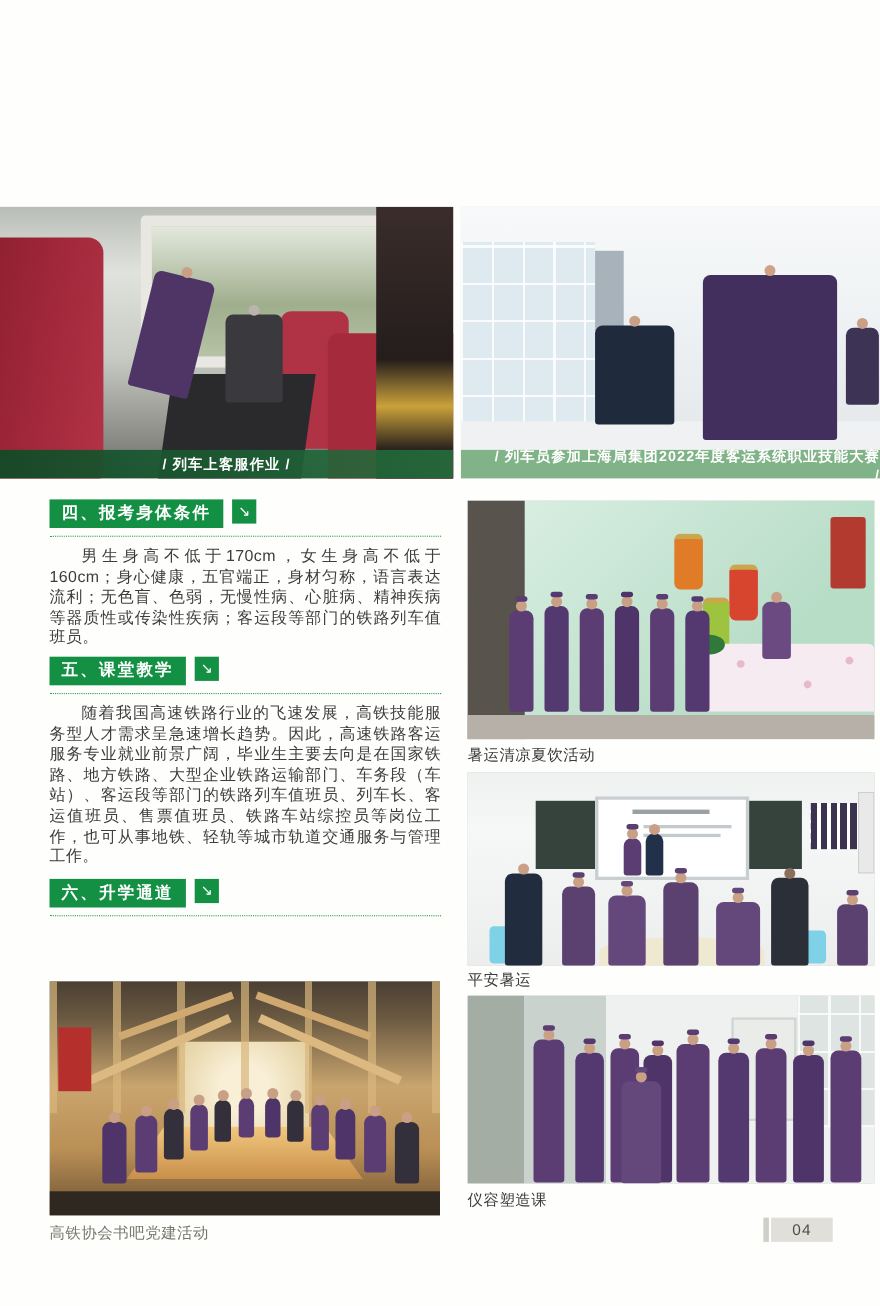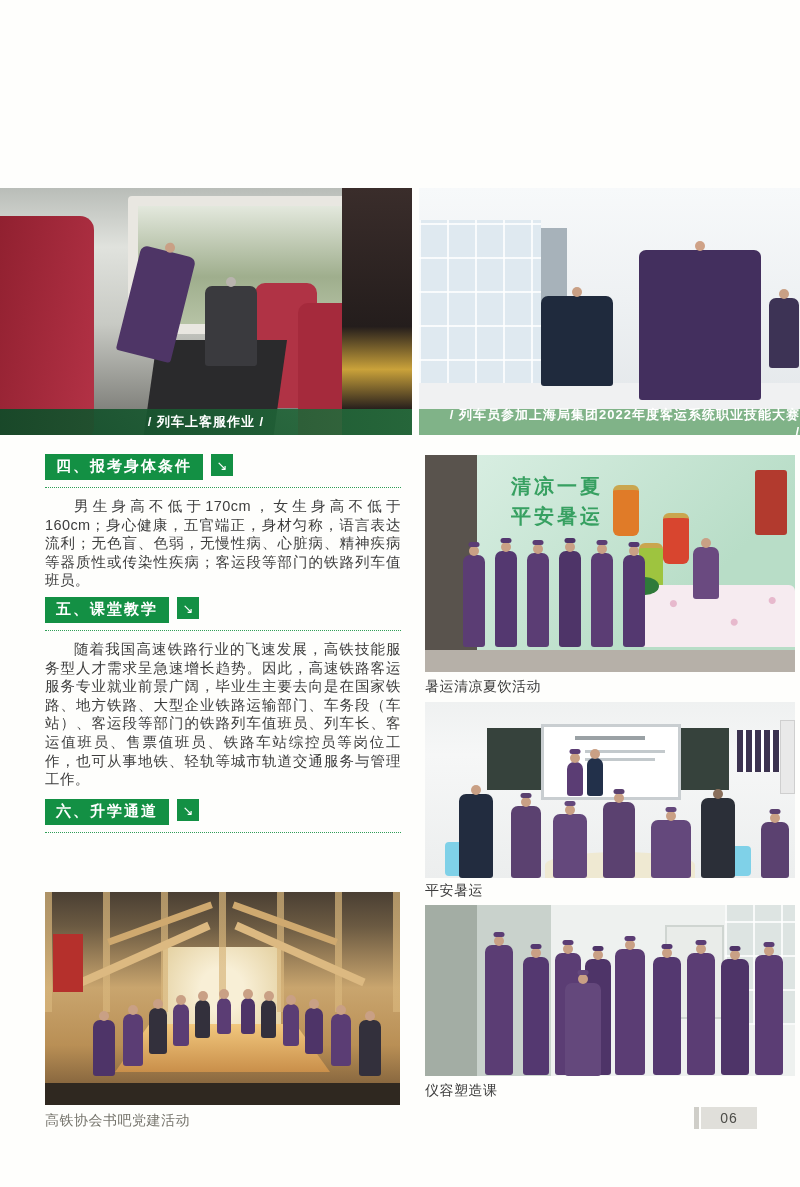--- a/index.html
+++ b/index.html
@@ -103,24 +103,20 @@
     <div class="sec-head">
       <span class="hbox">六、升学通道</span>
       <span class="abox">↘</span>
     </div>
   </div>
 
   <div class="photo" style="left:425px;top:455px;width:370px;height:217px;">
     <div class="sh" style="inset:0;background:linear-gradient(135deg,#dcf0e5,#b8ddc7 70%);"></div>
     <div class="sh" style="left:0;top:0;width:52px;height:100%;background:#59534d;"></div>
     <div class="sh" style="left:330px;top:15px;width:32px;height:65px;background:#b23a2e;border-radius:3px;"></div>
-    <div class="banner-text" style="left:86px;top:16px;">
-      <div>清凉一夏</div>
-      <div>平安暑运</div>
-    </div>
     <div class="sh" style="left:188px;top:30px;width:26px;height:46px;background:#e07b28;border-radius:6px;border-top:5px solid #caa64e;"></div>
     <div class="sh" style="left:238px;top:58px;width:26px;height:46px;background:#d8452f;border-radius:6px;border-top:5px solid #caa64e;"></div>
     <div class="sh" style="left:214px;top:88px;width:24px;height:42px;background:#9ec43f;border-radius:6px;border-top:5px solid #caa64e;"></div>
     <div class="sh" style="left:0;bottom:0;width:100%;height:22px;background:#b6b0a8;"></div>
     <div class="sh" style="left:218px;top:130px;width:152px;height:62px;background:
          radial-gradient(circle at 20% 30%,#e7b9cd 3px,transparent 4px),
          radial-gradient(circle at 60% 60%,#e7b9cd 3px,transparent 4px),
          radial-gradient(circle at 85% 25%,#e7b9cd 3px,transparent 4px),#f6ebf0;border-radius:6px 6px 0 0;"></div>
     <div class="sh" style="left:206px;top:122px;width:28px;height:18px;background:#2f7a3a;border-radius:50%;"></div>
     <div class="fig hat" style="left:38px;top:100px;width:22px;height:92px;--c:#5b3d74;"></div>
@@ -198,16 +194,16 @@
     <div class="fig" style="left:216px;top:108px;width:15px;height:38px;--c:#33303c;"></div>
     <div class="fig" style="left:238px;top:112px;width:16px;height:42px;--c:#5b3d74;"></div>
     <div class="fig" style="left:260px;top:116px;width:18px;height:46px;--c:#4e3468;"></div>
     <div class="fig" style="left:286px;top:122px;width:20px;height:52px;--c:#5b3d74;"></div>
     <div class="fig" style="left:314px;top:128px;width:22px;height:56px;--c:#33303c;"></div>
   </div>
   <div class="photo-cap gray" style="left:45px;top:1112px;">高铁协会书吧党建活动</div>
 
   <div class="pageno">
     <div class="bar"></div>
-    <div class="box">06</div>
+    <div class="box">04</div>
   </div>
 
 </div>
 
 </body></html>

